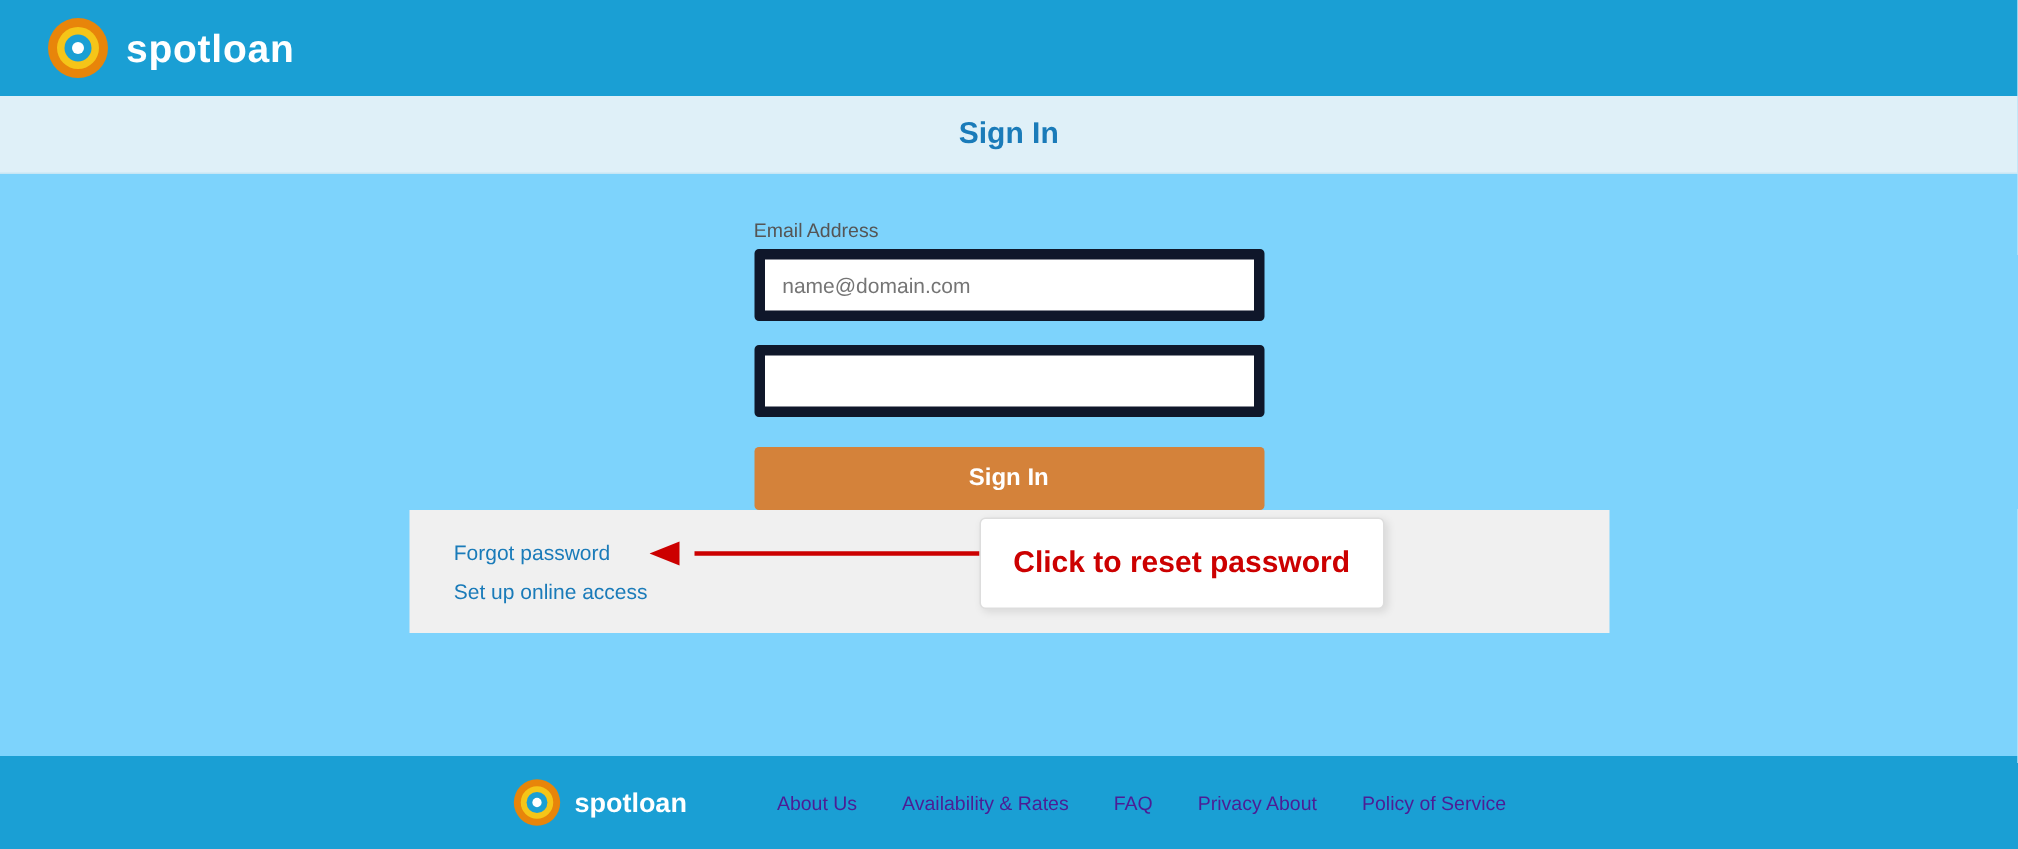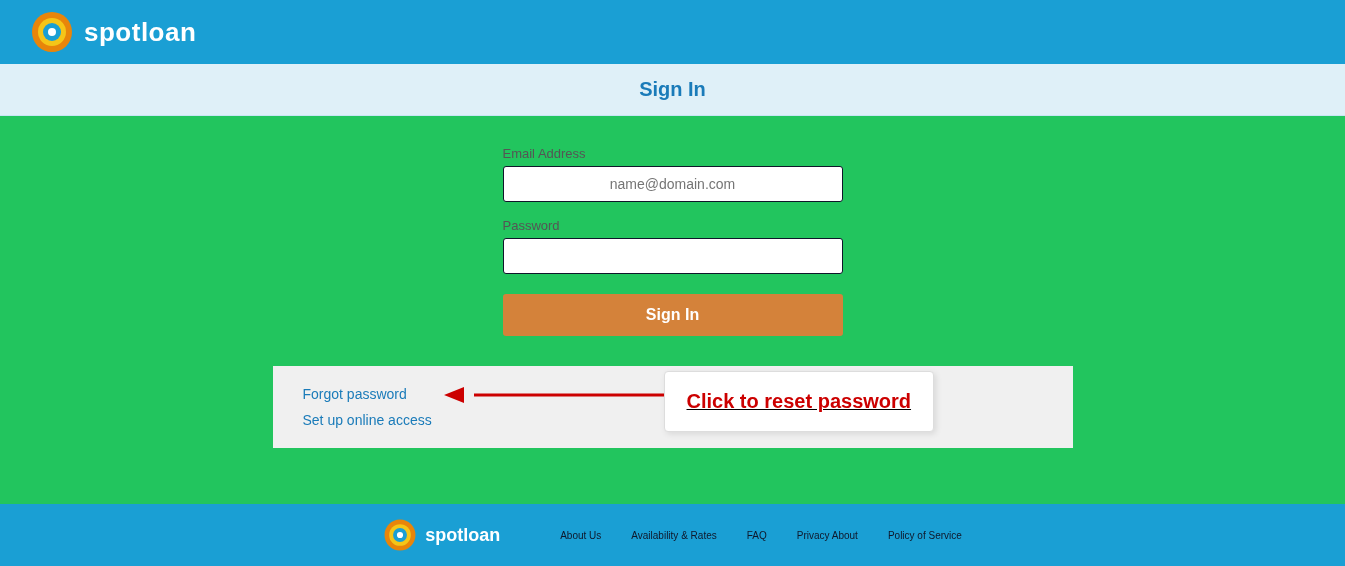--- a/index.html
+++ b/index.html
@@ -37,21 +37,21 @@
     }
     .signin-banner-title {
       color: #1a7bb9;
       font-size: 20px;
       font-weight: bold;
     }
 
     
     .main-content {
       flex: 1;
-      background: #22c55e;
+      background: #7dd3fc;
       display: flex;
       flex-direction: column;
       align-items: center;
       padding: 30px 16px 0;
     }
 
     .form-container {
       width: 340px;
     }
 
@@ -60,26 +60,25 @@
     }
     .form-label {
       display: block;
       color: #555;
       font-size: 13px;
       margin-bottom: 5px;
     }
     .form-input {
       width: 100%;
       padding: 9px 12px;
-      border: 1px solid #0f172a;
+      border: 7px solid #0f172a;
       border-radius: 3px;
       font-size: 14px;
       color: #aaa;
       outline: none;
-      text-align: center;
     }
     .form-input.password-input {
       color: #333;
     }
 
     .signin-btn {
       width: 100%;
       padding: 12px;
       background: #d4823a;
       color: white;
@@ -89,21 +88,20 @@
       font-weight: bold;
       cursor: pointer;
       margin-top: 4px;
     }
 
     
     .links-box {
       width: 100%;
       max-width: 800px;
       background: #f0f0f0;
-      margin-top: 30px;
       padding: 20px 30px;
       position: relative;
     }
 
     .forgot-password-link {
       display: block;
       color: #1a7bb9;
       font-size: 14px;
       text-decoration: none;
       margin-bottom: 10px;
@@ -115,24 +113,23 @@
       color: #1a7bb9;
       font-size: 14px;
       text-decoration: none;
       cursor: pointer;
     }
 
     
     .callout-container {
       position: absolute;
       top: 5px;
-      left: 391px;
-      display: flex;
-      align-items: center;
-      text-decoration: underline;
+      left: 380px;
+      display: flex;
+      align-items: center;
     }
 
     .callout-box {
       background: white;
       border: 1px solid #ddd;
       border-radius: 4px;
       padding: 18px 22px;
       box-shadow: 2px 2px 6px rgba(0,0,0,0.1);
     }
 
@@ -169,22 +166,22 @@
       color: white;
       font-size: 18px;
       font-weight: bold;
     }
 
     .footer-links {
       display: flex;
       gap: 30px;
     }
     .footer-link {
-      color: #0f172a;
-      font-size: 10px;
+      color: #4c1d95;
+      font-size: 13px;
       text-decoration: none;
       cursor: pointer;
     }
   </style>
 </head>
 <body>
 
 <div class="header">
   <div class="logo-container">
     <svg class="logo-icon" viewBox="0 0 44 44">
@@ -207,21 +204,20 @@
 
 <div class="main-content">
   <div class="form-container">
 
     <div class="form-group">
       <label class="form-label">Email Address</label>
       <input class="form-input" type="email" placeholder="name@domain.com" style="">
     </div>
 
     <div class="form-group">
-      <label class="form-label">Password</label>
       <input class="form-input password-input" type="password" placeholder="" style="">
     </div>
 
     <button class="signin-btn">Sign In</button>
   </div>
 
   <div class="links-box">
     <a class="forgot-password-link">Forgot password</a>
     <a class="setup-access-link">Set up online access</a>
 

